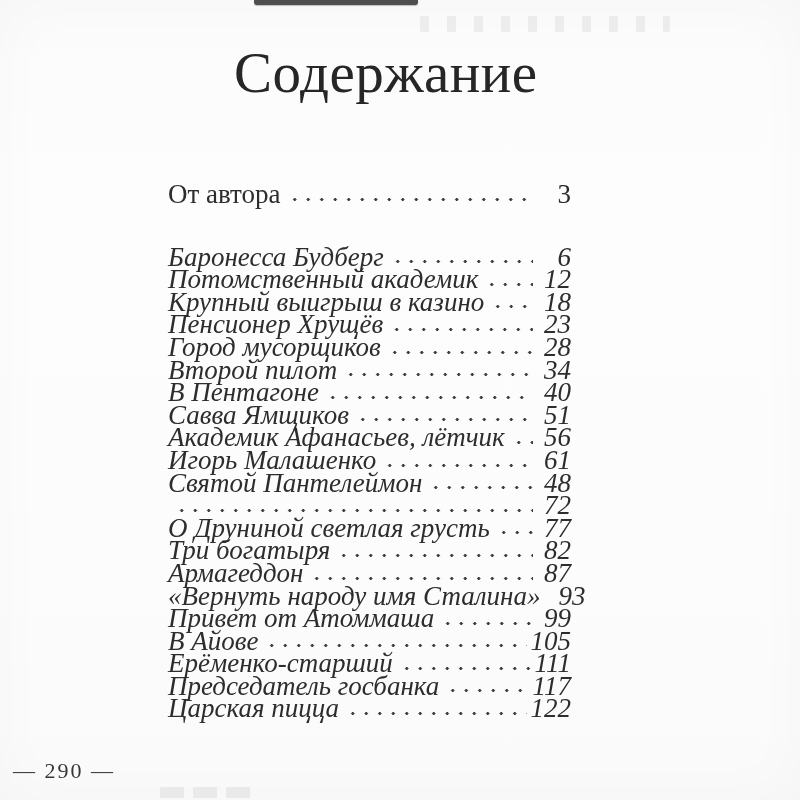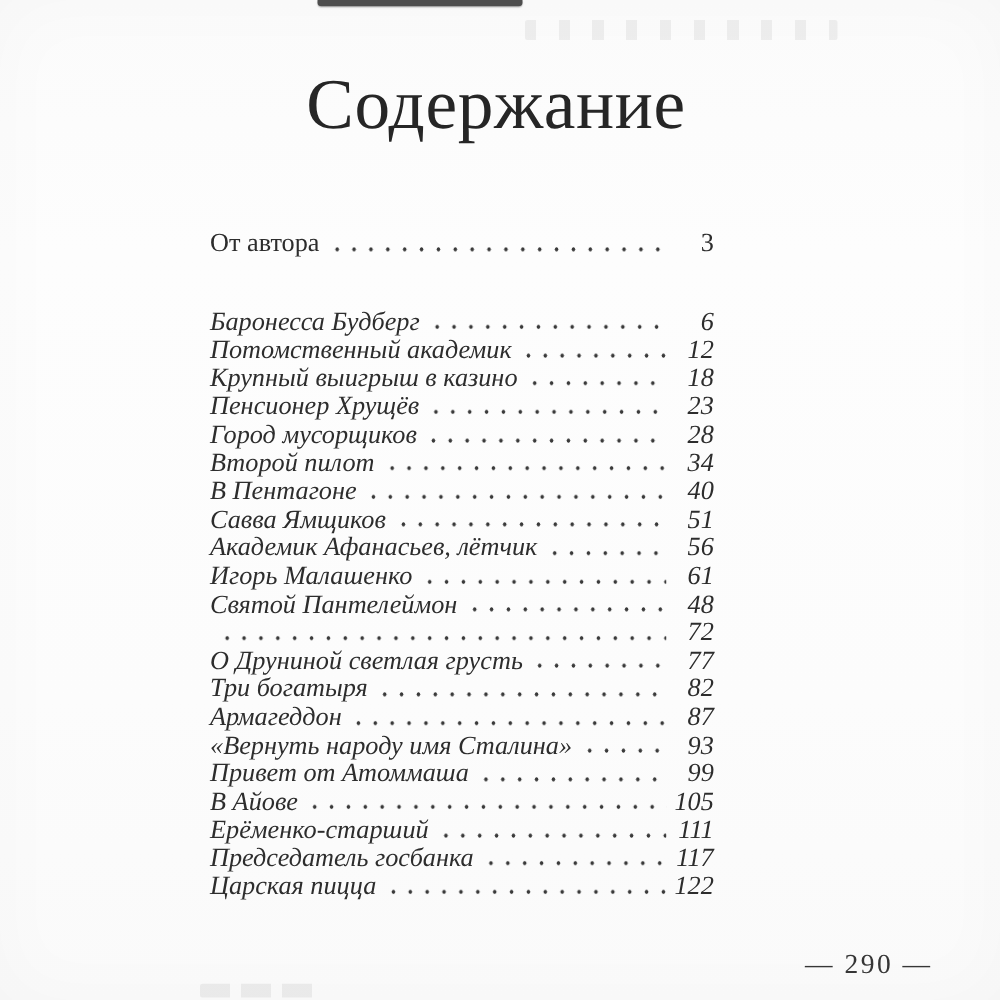--- a/index.html
+++ b/index.html
@@ -39,35 +39,35 @@
     height: 16px;
     background: repeating-linear-gradient(90deg,
       rgba(225,225,225,0.55) 0 9px, rgba(0,0,0,0) 9px 27px);
     border-radius: 2px;
   }
 
   .title {
     position: absolute;
     left: 228px;
     top: 36px;
-    margin: 17px;
+    margin: 6px;
     font-size: 57px;
     font-weight: 400;
     line-height: 1.1;
     letter-spacing: 0.5px;
     color: #262626;
     white-space: nowrap;
   }
 
   .toc {
     position: absolute;
     left: 168px;
     top: 183px;
     width: 403px;
-    font-size: 21px;
+    font-size: 27px;
     color: #2d2d2d;
   }
   .toc-group { margin-top: 40px; font-style: italic; }
   .toc-row {
     display: flex;
     height: 22.6px;
     line-height: 22.6px;
     white-space: nowrap;
   }
   .toc-row .entry-title { flex: none; }
@@ -84,24 +84,25 @@
     flex: none;
     min-width: 34px;
     text-align: right;
   }
 
   .footer {
     position: absolute;
     left: 0;
     top: 758px;
     width: 746px;
-    text-align: right;
+    text-align: left;
     font-size: 22px;
     letter-spacing: 2px;
     color: #363636;
+    padding-left: 13px;
   }
 
   
   .ghost-bottom {
     position: absolute;
     left: 160px;
     top: 787px;
     width: 96px;
     height: 11px;
     background: repeating-linear-gradient(90deg,

